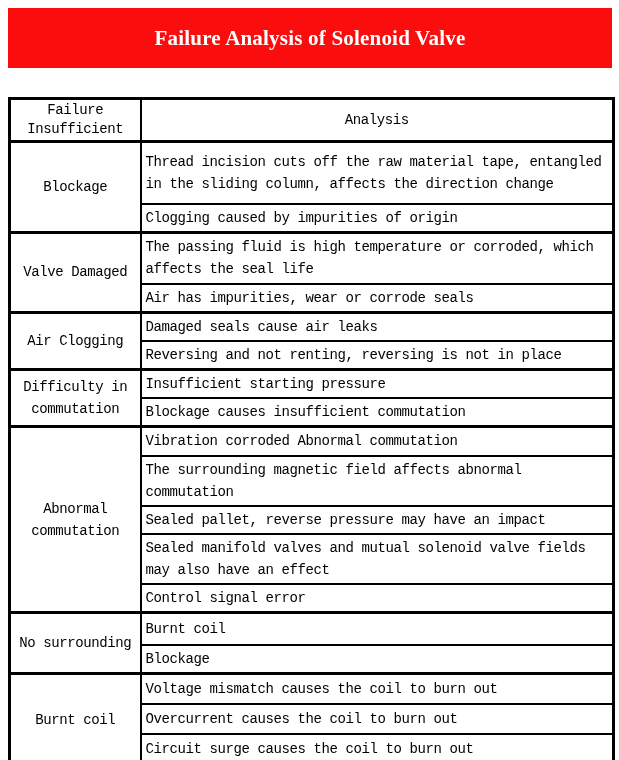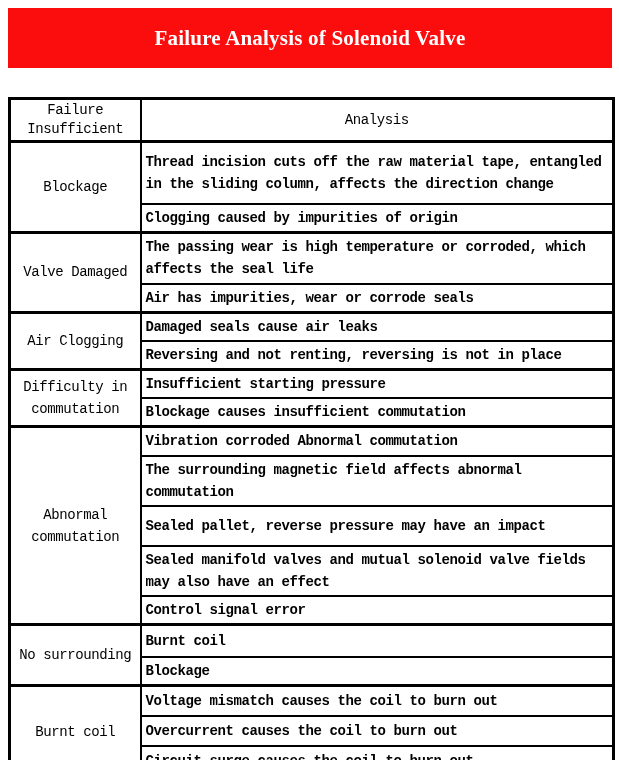--- a/index.html
+++ b/index.html
@@ -58,33 +58,32 @@
     line-height: 19px;
     padding: 1px 2px;
   }
   td.failure-cell {
     text-align: center;
     padding: 1px 4px;
   }
   td.analysis-cell {
     text-align: left;
     padding: 2px 4px;
-    font-weight: bold;
   }
   tr.group-start th, tr.group-start td { border-top-width: 3px; }
   
   tr.h40 { height: 40px; }
   tr.h62 { height: 62px; }
   tr.h52 { height: 52px; }
   tr.h50 { height: 50px; }
   tr.h48 { height: 48px; }
   tr.h32 { height: 32px; }
   tr.h30 { height: 30px; }
   tr.h29 { height: 29px; }
-  tr.h28 { height: 40px; }
+  tr.h28 { height: 28px; }
   tr.h27 { height: 27px; }
   tr.h26 { height: 26px; }
 </style>
 </head>
 <body>
 
 <div class="banner" style="background: rgb(251, 13, 13);">
   <div class="title" style="color: rgb(255, 255, 255);">Failure Analysis of Solenoid Valve</div>
 </div>
 
@@ -102,21 +101,21 @@
     <tr class="h62 group-start">
       <td class="failure-cell" rowspan="2">Blockage</td>
       <td class="analysis-cell">Thread incision cuts off the raw material tape, entangled in the sliding column, affects the direction change</td>
     </tr>
     <tr class="h26">
       <td class="analysis-cell">Clogging caused by impurities of origin</td>
     </tr>
 
     <tr class="h52 group-start">
       <td class="failure-cell" rowspan="2">Valve Damaged</td>
-      <td class="analysis-cell">The passing wear is high temperature or corroded, which affects the seal life</td>
+      <td class="analysis-cell">The passing fluid is high temperature or corroded, which affects the seal life</td>
     </tr>
     <tr class="h26">
       <td class="analysis-cell">Air has impurities, wear or corrode seals</td>
     </tr>
 
     <tr class="h26 group-start">
       <td class="failure-cell" rowspan="2">Air Clogging</td>
       <td class="analysis-cell">Damaged seals cause air leaks</td>
     </tr>
     <tr class="h27">

